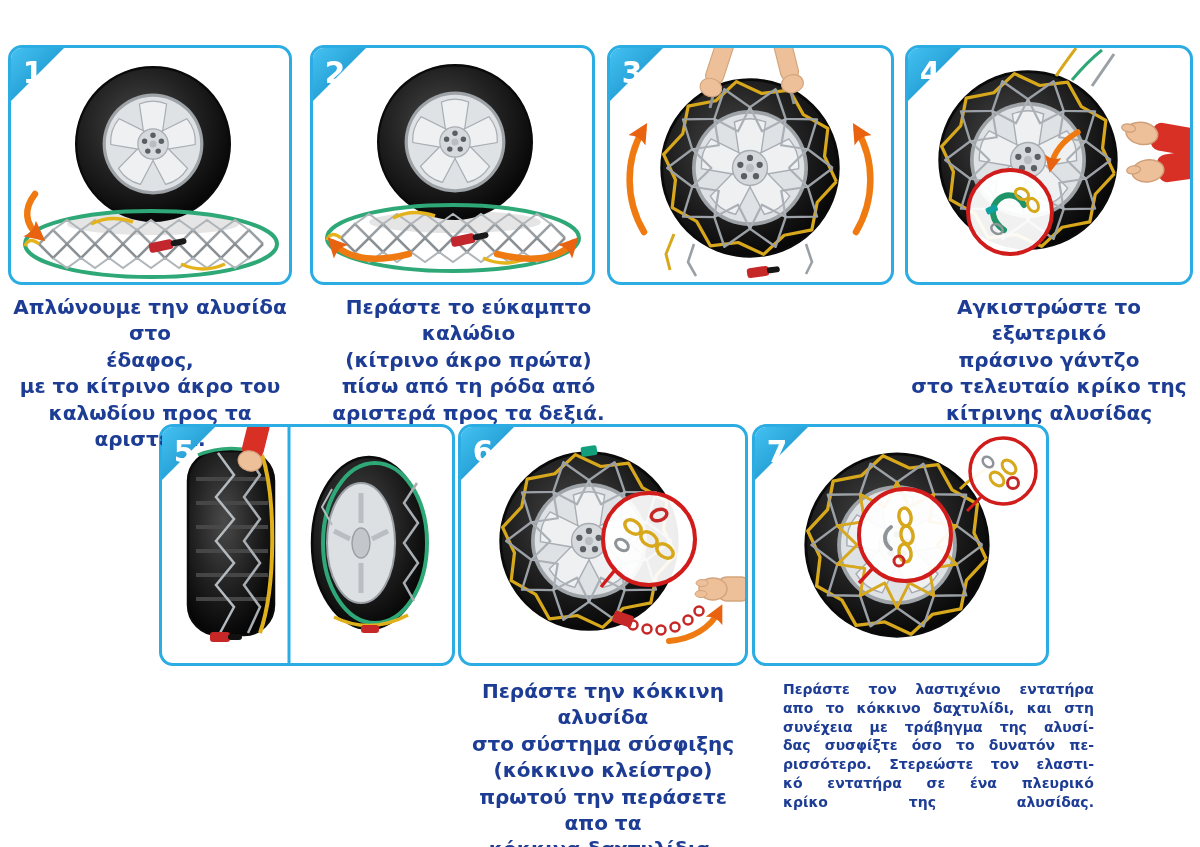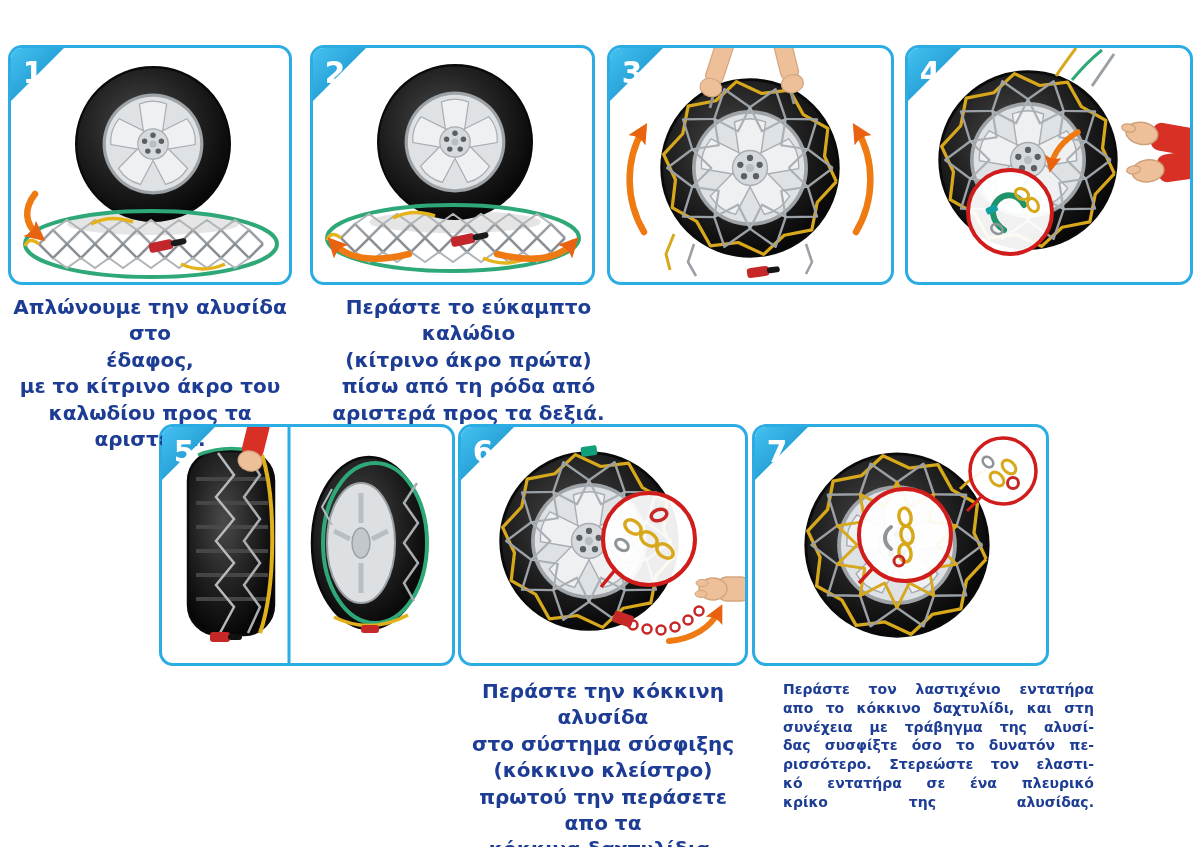--- a/index.html
+++ b/index.html
@@ -318,20 +318,24 @@
   </div>
 
   <div class="caption" style="left:8px;top:294px;width:284px">Απλώνουμε την αλυσίδα στο
 έδαφος,
 με το κίτρινο άκρο του
 καλωδίου προς τα αριστερά.</div>
   <div class="caption" style="left:326px;top:294px;width:285px">Περάστε το εύκαμπτο καλώδιο
 (κίτρινο άκρο πρώτα)
 πίσω από τη ρόδα από
 αριστερά προς τα δεξιά.</div>
+  <div class="caption" style="left:905px;top:294px;width:288px">Αγκιστρώστε το εξωτερικό
+πράσινο γάντζο
+στο τελευταίο κρίκο της
+κίτρινης αλυσίδας</div>
   <div class="caption" style="left:458px;top:678px;width:290px">Περάστε την κόκκινη αλυσίδα
 στο σύστημα σύσφιξης
 (κόκκινο κλείστρο)
 πρωτού την περάσετε απο τα
 κόκκινα δαχτυλίδια.</div>
   <div class="caption justify" style="left:745px;top:680px;width:311px">Περάστε τον λαστιχένιο εντατήρα
 απο το κόκκινο δαχτυλίδι, και στη
 συνέχεια με τράβηγμα της αλυσί-
 δας συσφίξτε όσο το δυνατόν πε-
 ρισσότερο. Στερεώστε τον ελαστι-

